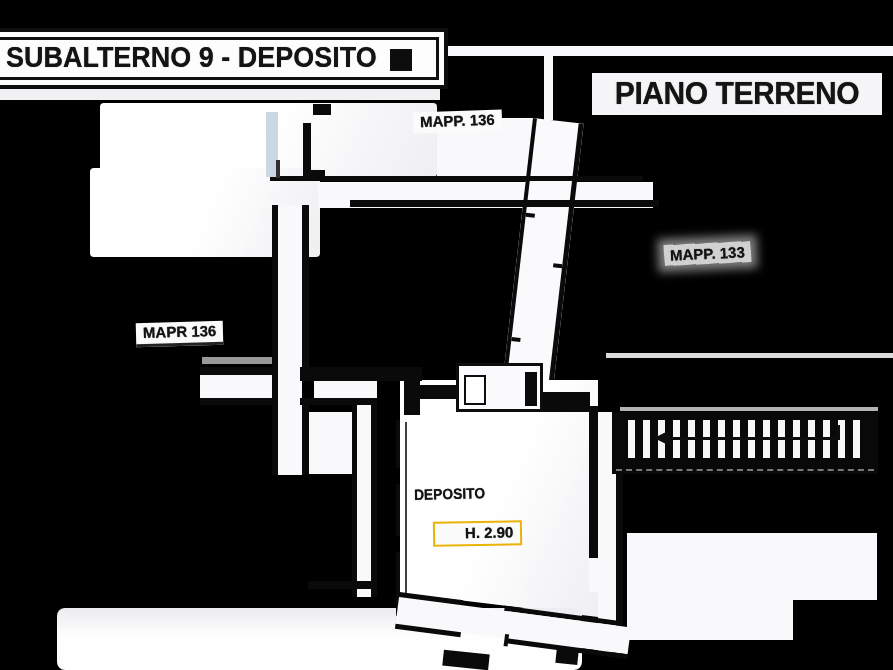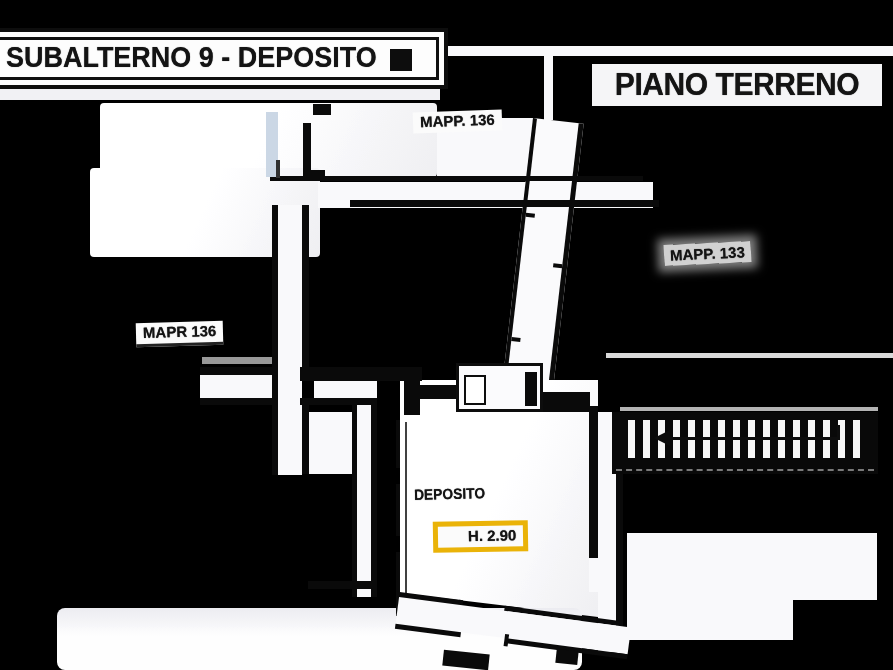--- a/index.html
+++ b/index.html
@@ -128,25 +128,25 @@
   </div>
 
   <div class="labels">
 
     <div class="s titlebox" style="left:-14px;top:28px;width:462px;height:61px;box-sizing:border-box;">
       <div class="innerframe"></div>
       <div class="titletext lbl" style="position:absolute;">SUBALTERNO 9 - DEPOSITO</div>
       <div class="s" style="right:32px;top:17px;width:22px;height:22px;background:#0d0d0d;"></div>
     </div>
 
-    <div class="s w" style="left:592px;top:64px;width:290px;height:42px;">
+    <div class="s w" style="left:592px;top:73px;width:290px;height:42px;">
       <div class="pianotext lbl">PIANO TERRENO</div>
     </div>
 
     <div class="s lbl chip" style="left:413px;top:111px;transform:rotate(-2deg);">MAPP. 136</div>
     <div class="s lbl halo" style="left:664px;top:243px;transform:rotate(-2.5deg);">MAPP. 133</div>
     <div class="s lbl chip" style="left:136px;top:322px;transform:rotate(-1.5deg);border-bottom:3px solid #222;">MAPR 136</div>
 
     <div class="s lbl" style="left:414px;top:486px;font-size:15px;transform:rotate(-1.5deg) scaleX(.92);transform-origin:left center;">DEPOSITO</div>
-    <div class="s lbl chip" style="left:433px;top:521px;border:5px solid #eab308;transform:rotate(-1deg);padding-left:30px;">H. 2.90</div>
+    <div class="s lbl chip" style="left:433px;top:521px;border:2px solid #eab308;transform:rotate(-1deg);padding-left:30px;">H. 2.90</div>
   </div>
 
 </div>
 
 </body></html>

